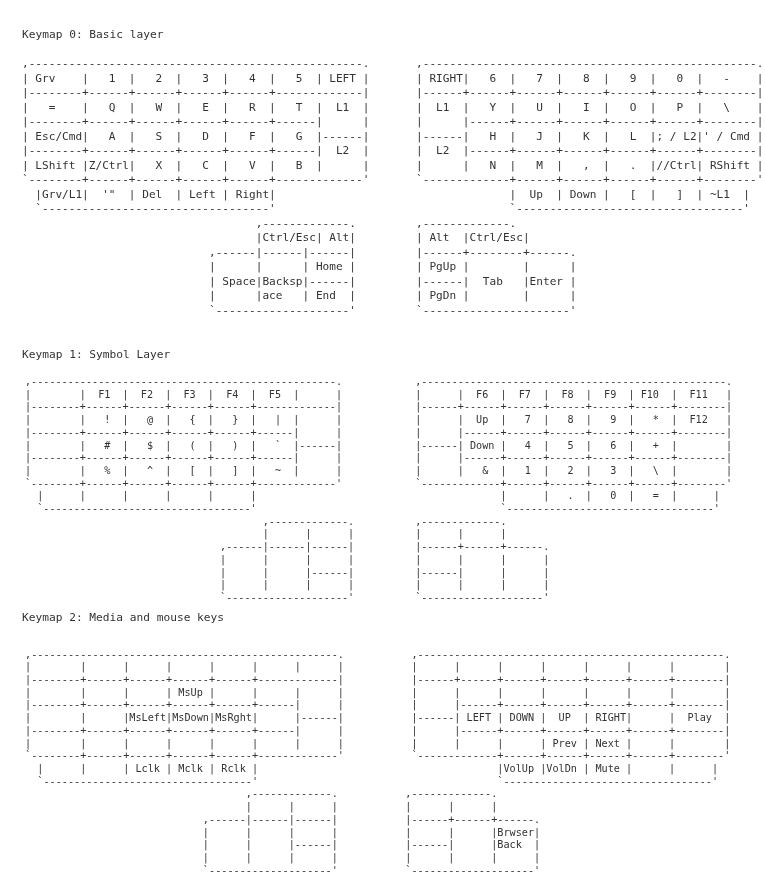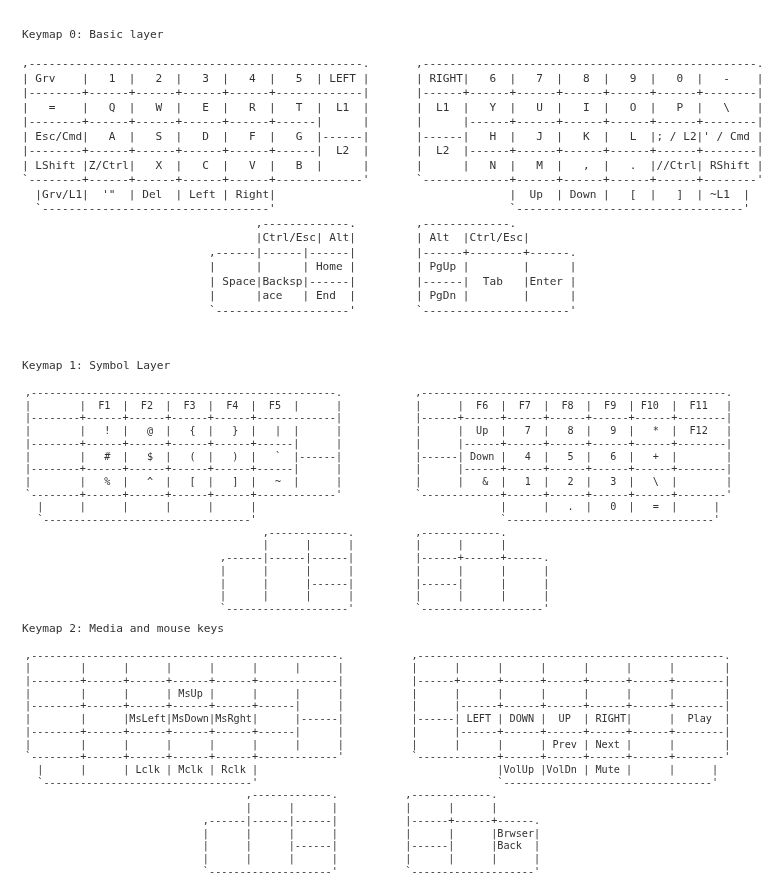--- a/index.html
+++ b/index.html
@@ -30,26 +30,26 @@
     margin: 0;
     padding: 0;
     font-family: "DejaVu Sans Mono", "Liberation Mono", monospace;
     color: #333333;
     white-space: pre;
   }
   
   #sec0 .km-title { margin-bottom: 15px; }
   #sec0 pre.km-art { font-size: 11.1px; line-height: 14.5px; }
   
-  #sec1 { margin-top: 41px; }
+  #sec1 { margin-top: 30px; }
   #sec1 .km-title { margin-bottom: 14px; }
   #sec1 pre.km-art { font-size: 10.15px; line-height: 12.7px; margin-left: 3px; }
   
   #sec2 { margin-top: 6px; }
-  #sec2 .km-title { margin-bottom: 14px; }
+  #sec2 .km-title { margin-bottom: 24px; }
   #sec2 pre.km-art { font-size: 10.2px; line-height: 12.7px; margin-left: 3px; }
 </style>
 </head>
 <body>
 
 <div class="doc">
 
   <section class="km-section" id="sec0">
     <div class="km-title">Keymap 0: Basic layer</div>
     <pre class="km-art">,--------------------------------------------------.       ,--------------------------------------------------.

